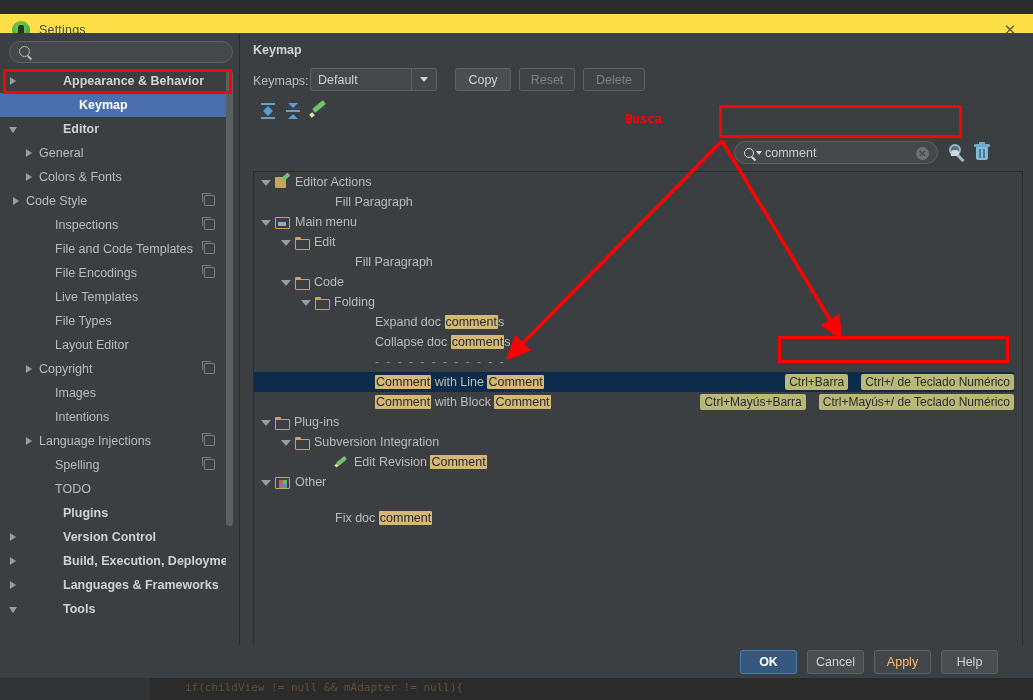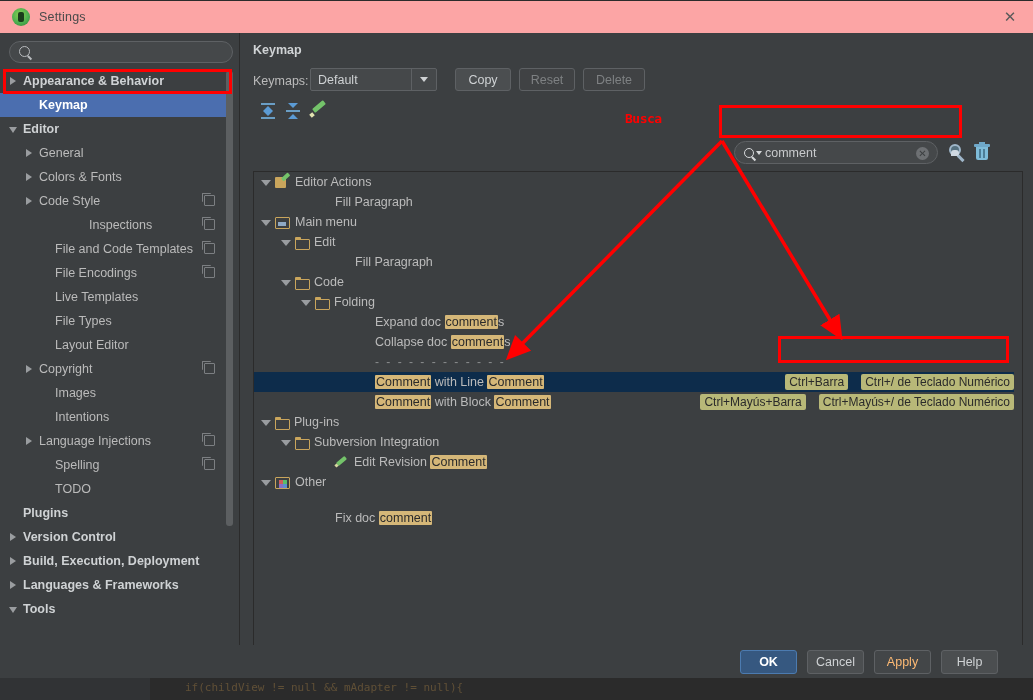--- a/index.html
+++ b/index.html
@@ -7,22 +7,22 @@
     margin: 0; padding: 0;
     width: 1033px; height: 700px;
     overflow: hidden;
     font-family: "Liberation Sans", sans-serif;
     background: #3c3f41;
   }
   #root { position: relative; width: 1033px; height: 700px; background:#2b2b2b; }
 
   
   .titlebar {
-    position:absolute; left:0; top:1px; width:1033px; height:33px;
-    background:#fca5a5; border-bottom:1px solid #d4d4d4;
+    position:absolute; left:0; top:14px; width:1033px; height:33px;
+    background:#fde047; border-bottom:1px solid #d4d4d4;
     display:flex; align-items:center;
   }
   .title-icon {
     width:18px; height:18px; margin-left:12px; margin-right:9px;
     border-radius:50%;
     background: radial-gradient(circle at 45% 38%, #8fd14f 0%, #4caf50 55%, #2e7d32 100%);
     position:relative; flex:0 0 auto;
   }
   .title-icon:after{
     content:""; position:absolute; left:6px; top:4px; width:6px; height:10px;
@@ -56,21 +56,21 @@
   }
   .side-search .mag:after{
     content:""; position:absolute; left:8px; top:8px; width:5px; height:1.6px;
     background:#b9bcbf; transform:rotate(45deg); transform-origin:left center;
   }
   .tree-list { position:absolute; left:0; top:36px; width:233px; height:576px; overflow:hidden; }
   .tnode {
     position:relative; height:24px; display:flex; align-items:center;
     color:#bbbbbb; font-size:12.5px; white-space:nowrap;
   }
-  .tnode.bold { color:#cfd2d4; font-weight:bold; }
+  .tnode.bold { color:#cfd2d4; font-weight:bold;gap:40px; }
   .tnode.sel { background:#4b6eaf; color:#ffffff; }
   .tnode.sel .lbl { color:#ffffff; font-weight:bold; }
   .arrow {
     width:9px; height:9px; margin-right:5px; flex:0 0 auto; position:relative;
   }
   .arrow.right:after{
     content:""; position:absolute; left:1px; top:0;
     border-left:6px solid #9a9da0; border-top:4.5px solid transparent; border-bottom:4.5px solid transparent;
   }
   .arrow.down:after{
@@ -276,26 +276,26 @@
             <span class="lbl">Editor</span>
           </div>
           <div class="tnode" style="padding-left: 25px;">
             <span class="arrow right"></span>
             <span class="lbl">General</span>
           </div>
           <div class="tnode" style="padding-left: 25px;">
             <span class="arrow right"></span>
             <span class="lbl">Colors &amp; Fonts</span>
           </div>
-          <div class="tnode" style="padding-left: 25px;">
+          <div class="tnode" style="padding-left: 12px;">
             <span class="arrow right"></span>
             <span class="lbl">Code Style</span>
             <span class="copy-badge"></span>
           </div>
-          <div class="tnode" style="padding-left: 41px; gap: 34px;">
+          <div class="tnode" style="padding-left: 41px;">
             <span class="arrow none"></span>
             <span class="lbl">Inspections</span>
             <span class="copy-badge"></span>
           </div>
           <div class="tnode" style="padding-left: 41px;">
             <span class="arrow none"></span>
             <span class="lbl">File and Code Templates</span>
             <span class="copy-badge"></span>
           </div>
           <div class="tnode" style="padding-left: 41px;">

